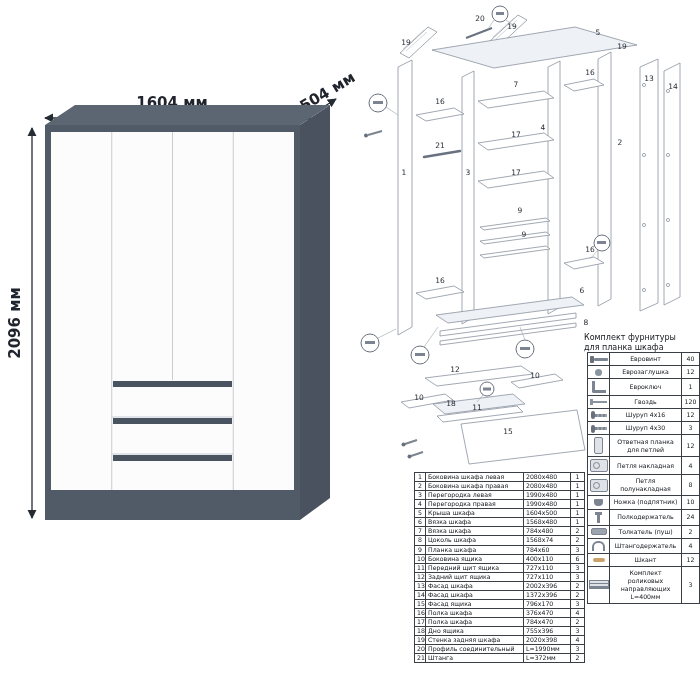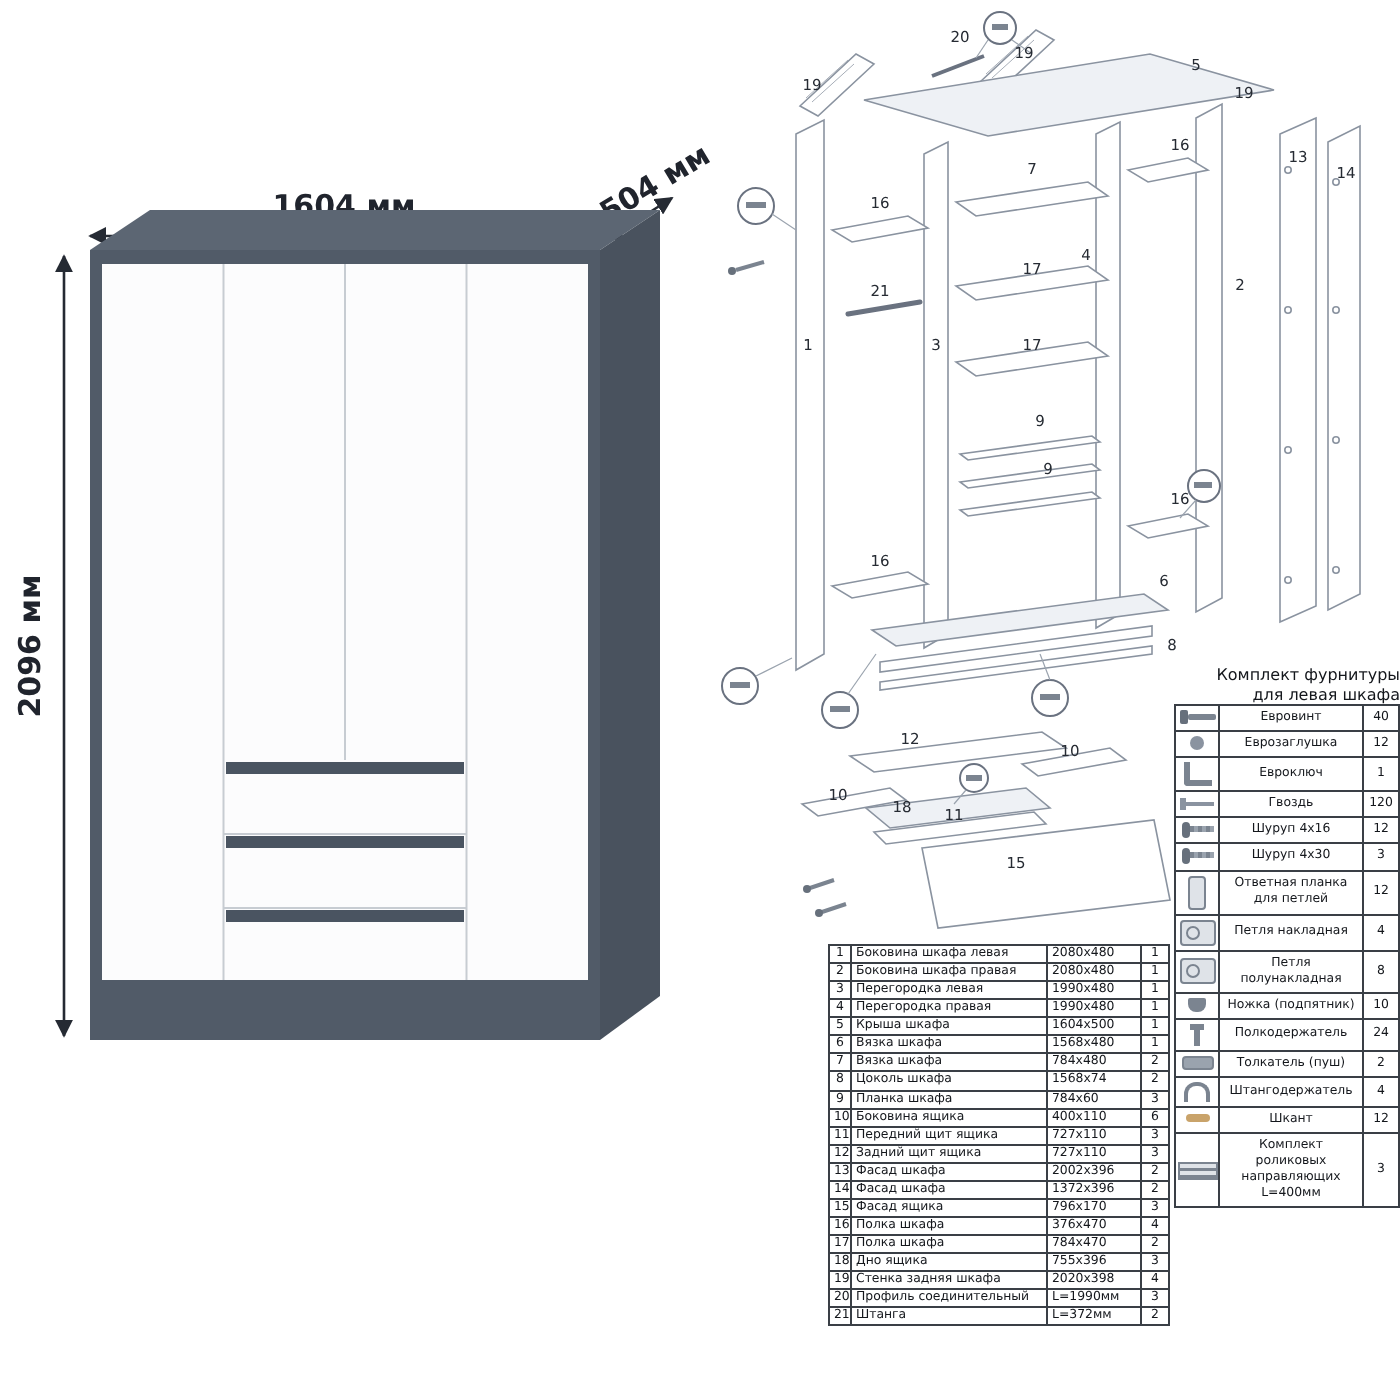--- a/index.html
+++ b/index.html
@@ -18,21 +18,21 @@
   .ld{stroke:#9aa3ae;stroke-width:.6;fill:none}
   .hc{fill:none;stroke:#8a93a0;stroke-width:.8}
   .dv{stroke:#c7ccd2;stroke-width:1;fill:none}
   
   .tbl{position:absolute;border-collapse:collapse;table-layout:fixed;background:#fff}
   .tbl td{border:1px solid #3a3f46;font-size:6.2px;line-height:1.3;padding:0 2px;color:#14171c;vertical-align:middle}
   #parts-table{left:414px;top:472px;width:170px}
   #hw-table{left:587px;top:352px;width:112px}
   #hw-table td{text-align:center;padding:2px 1px}
   .c-num,.c-qty{text-align:center}
-  #hw-title{position:absolute;left:584px;top:333px;width:116px;text-align:right;
+  #hw-title{position:absolute;left:584px;top:333px;width:116px;text-align:left;
             font-size:8px;color:#14171c;line-height:1.2}
   
   .ico{display:inline-block;position:relative;vertical-align:middle}
   .i-confirmat{width:14px;height:3px;background:#7b8490;border-radius:1px;margin-left:4px}
   .i-confirmat::before{content:"";position:absolute;left:-4px;top:-2px;width:4px;height:7px;background:#67707c;border-radius:1px}
   .i-cap{width:7px;height:7px;background:#8a93a0;border-radius:50%}
   .i-key{width:11px;height:9px;border-left:3px solid #7b8490;border-bottom:3px solid #7b8490;border-radius:0 0 0 2px}
   .i-nail{width:14px;height:2px;background:#8a93a0;margin-left:3px}
   .i-nail::before{content:"";position:absolute;left:-3px;top:-2px;width:3px;height:6px;background:#8a93a0}
   .i-screw{width:12px;height:3px;margin-left:4px;background:repeating-linear-gradient(90deg,#7b8490 0 2px,#9aa3ae 2px 4px)}
@@ -351,21 +351,21 @@
           <td class="c-num">21</td>
           <td>Штанга</td>
           <td>L=372мм</td>
           <td class="c-qty">2</td>
         </tr>
     </tbody>
   </table>
 
   <div id="hw-title">
     <div>Комплект фурнитуры</div>
-    <div>для левая шкафа</div>
+    <div>для планка шкафа</div>
   </div>
 
   <table class="tbl" id="hw-table">
     <colgroup>
         <col style="width:22px">
         <col style="width:72px">
         <col style="width:18px">
       </colgroup>
     <tbody>
       <tr>

